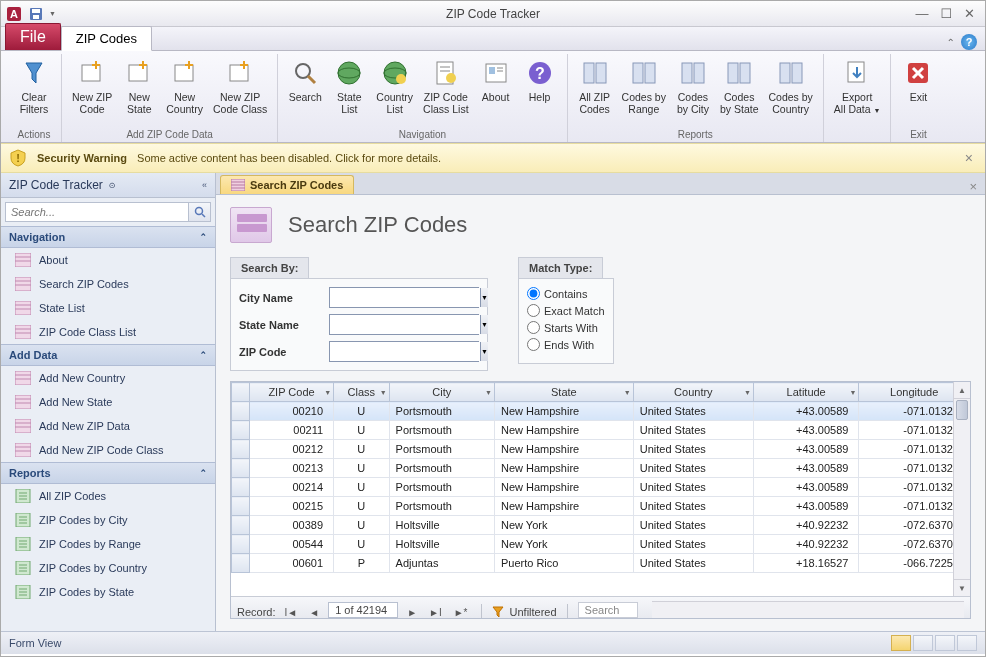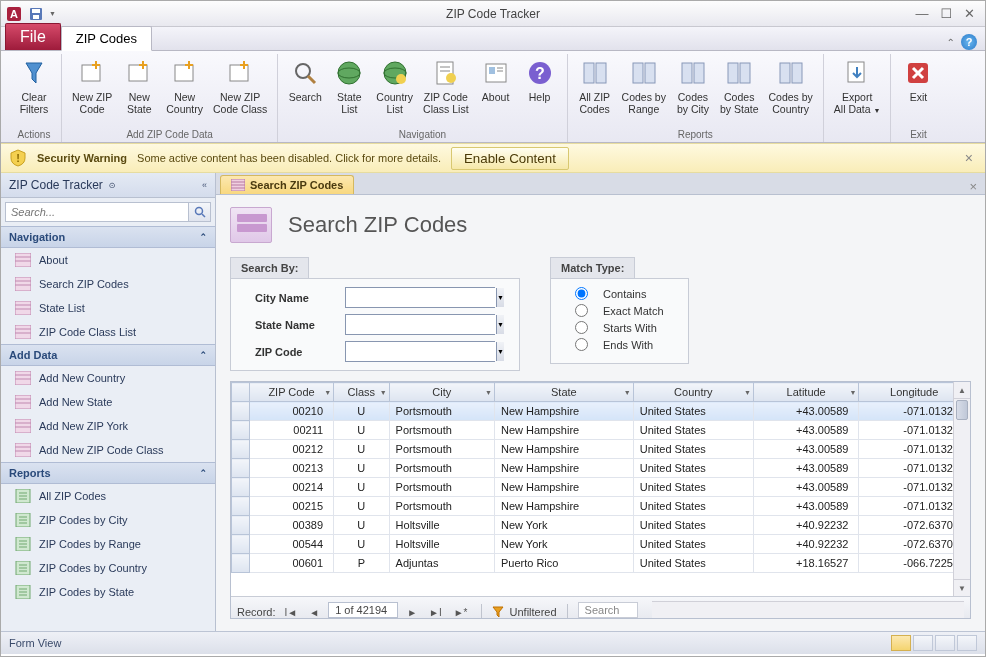--- a/index.html
+++ b/index.html
@@ -57,28 +57,28 @@
 .formtab { background: linear-gradient(#fce8b0, #f8d880); border: 1px solid #d4b860; border-bottom: none; padding: 3px 10px; border-radius: 3px 3px 0 0; display: flex; align-items: center; gap: 5px; font-size: 11px; font-weight: bold; color: #4a3a10; cursor: pointer; }
 .formtab-close { margin-left: auto; padding-right: 8px; color: #888; cursor: pointer; font-size: 13px; }
 .form-body { flex: 1; background: #f4f5f7; padding: 12px 14px; overflow: hidden; display: flex; flex-direction: column; }
 .form-title-row { display: flex; align-items: center; gap: 16px; margin-bottom: 14px; }
 .form-title-icon { width: 42px; height: 36px; border: 1px solid #c8a8d0; background: linear-gradient(#f0e4f4, #e0c8e8); border-radius: 2px; }
 .form-title { font-size: 22px; color: #555; font-weight: normal; }
 
 .search-panels { display: flex; gap: 30px; margin-bottom: 10px; }
 .panel { }
 .panel-hdr { background: #e4e6ec; border: 1px solid #c8ccd6; padding: 4px 10px; font-weight: bold; color: #444; display: inline-block; border-bottom: none; }
-.panel-body { border: 1px solid #c8ccd6; background: #f9fafb; padding: 8px 24px; }
+.panel-body { border: 1px solid #c8ccd6; background: #f9fafb; padding: 8px 8px; }
 .fld-row { display: flex; align-items: center; gap: 10px; margin-bottom: 6px; }
 .fld-row:last-child { margin-bottom: 0; }
 .fld-label { width: 80px; font-weight: bold; color: #333; }
 .fld-input { width: 150px; height: 21px; border: 1px solid #8896b0; background: #fff; display: flex; }
 .fld-input input { flex: 1; border: none; padding: 0 4px; font-size: 11px; }
 .fld-dd { width: 16px; border-left: 1px solid #8896b0; background: linear-gradient(#f0f2f6, #d8dce6); display: flex; align-items: center; justify-content: center; font-size: 7px; cursor: pointer; }
-.radio-row { display: flex; align-items: center; gap: 15px; margin-bottom: 4px; color: #333; }
+.radio-row { display: flex; align-items: center; gap: 4px; margin-bottom: 4px; color: #333; }
 .radio-row input { margin: 0; }
 
 
 .grid-wrap { flex: 1; border: 1px solid #b8c0d0; background: #fff; display: flex; flex-direction: column; overflow: hidden; position: relative; }
 .grid-scroll { flex: 1; overflow: hidden; }
 table.grid { border-collapse: collapse; width: 100%; font-size: 11px; }
 .grid th { background: linear-gradient(#f2f5fa, #dde4f0); border: 1px solid #b8c4d8; padding: 3px 4px; font-weight: normal; color: #333; position: relative; }
 .grid th .dd { position: absolute; right: 2px; top: 50%; transform: translateY(-50%); font-size: 7px; color: #666; }
 .grid td { border: 1px solid #e0e4ec; padding: 3px 6px; color: #222; }
 .grid td.num { text-align: right; padding-right: 10px; }
@@ -343,21 +343,20 @@
 
 <div class="warning-bar">
   <span class="warn-shield">
     <svg width="18" height="18">
         <path d="M9 1 L16 4 L16 9 Q16 15 9 17 Q2 15 2 9 L2 4 Z" fill="#f4d050" stroke="#c8a020"></path>
         <text x="9" y="13" font-size="11" fill="#8a6a00" text-anchor="middle" font-weight="bold">!</text>
       </svg>
   </span>
   <span class="warn-title">Security Warning</span>
   <span class="warn-msg">Some active content has been disabled. Click for more details.</span>
-  <button class="warn-btn">Enable Content</button>
   <span class="warn-close">×</span>
 </div>
 
 <div class="main">
 
   <div class="navpane">
     <div class="np-header">
       <span>ZIP Code Tracker</span>
       <span style="margin-left:6px;font-size:8px;">⊙</span>
       <span class="chev">«</span>
@@ -441,21 +440,21 @@
           <span>Add New State</span>
         </div>
         <div class="np-item">
           <span class="np-item-icon">
             <svg width="16" height="14">
               <rect x="0" y="0" width="16" height="14" fill="#f0d8e8" stroke="#c088b0"></rect>
               <line x1="0" y1="4" x2="16" y2="4" stroke="#c088b0"></line>
               <line x1="0" y1="8" x2="16" y2="8" stroke="#c088b0"></line>
             </svg>
           </span>
-          <span>Add New ZIP York</span>
+          <span>Add New ZIP Data</span>
         </div>
         <div class="np-item">
           <span class="np-item-icon">
             <svg width="16" height="14">
               <rect x="0" y="0" width="16" height="14" fill="#f0d8e8" stroke="#c088b0"></rect>
               <line x1="0" y1="4" x2="16" y2="4" stroke="#c088b0"></line>
               <line x1="0" y1="8" x2="16" y2="8" stroke="#c088b0"></line>
             </svg>
           </span>
           <span>Add New ZIP Code Class</span>

